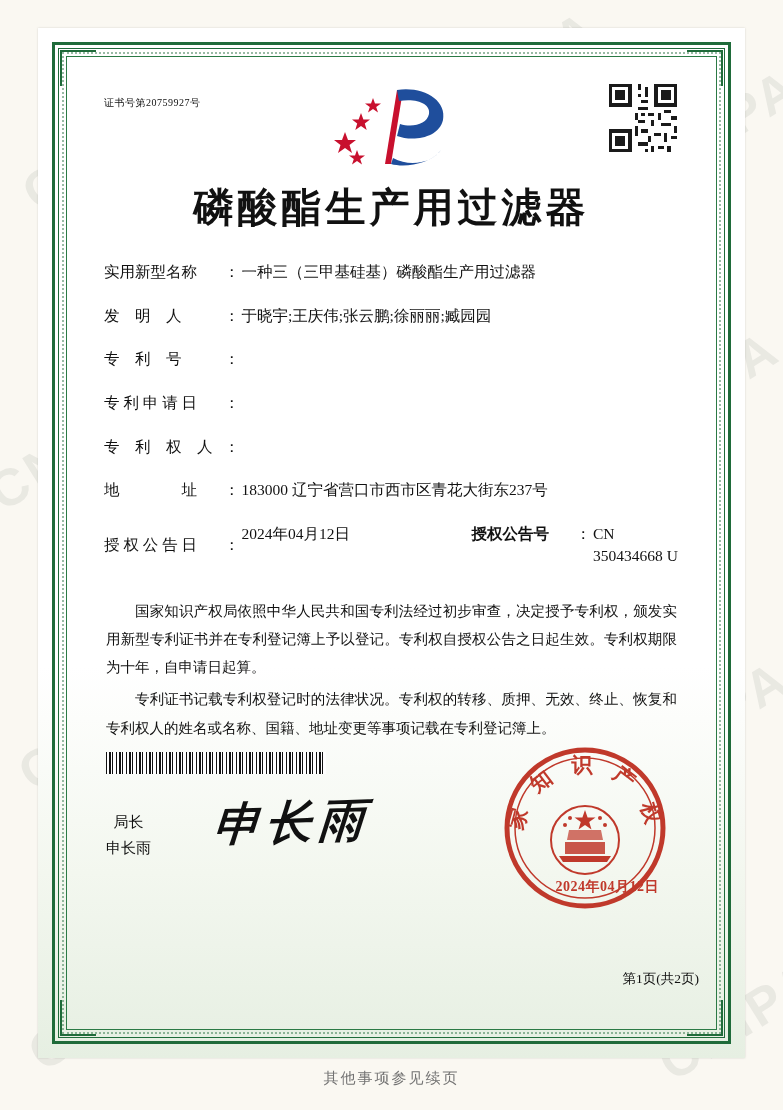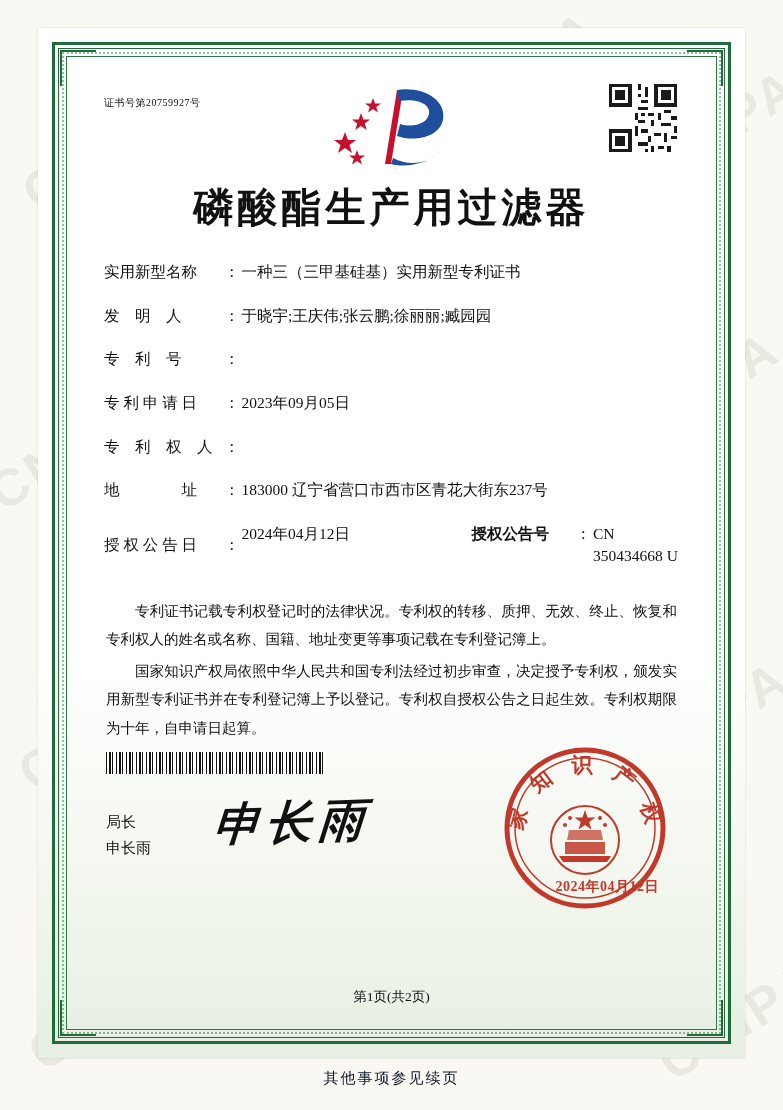--- a/index.html
+++ b/index.html
@@ -209,20 +209,21 @@
   }
   .signature-block {
     position: absolute;
     left: 22px;
     top: 58px;
   }
   .sig-label {
     font-size: 15px;
     line-height: 1.7;
     color: #111;
+    text-align: center;
   }
   .handwriting {
     position: absolute;
     left: 130px;
     top: 40px;
     font-size: 46px;
     color: #111;
     font-family: "DejaVu Serif", serif;
     font-style: italic;
     font-weight: 700;
@@ -243,36 +244,36 @@
     font-size: 14px;
     color: #c0392b;
     font-weight: 700;
     letter-spacing: 0.5px;
   }
 
   .page-no {
     position: absolute;
     left: 0;
     right: 0;
-    bottom: 6px;
-    text-align: center;
+    bottom: 24px;
+    text-align: right;
     font-size: 13.5px;
     color: #111;
     font-family: Liberation Serif, serif;
   }
 
   .footer-note {
     position: absolute;
     left: 0;
     right: 0;
     bottom: 22px;
     text-align: center;
     font-size: 15px;
     letter-spacing: 2px;
-    color: #0f172a;
+    color: #737373;
     z-index: 2;
   }
 </style>
 </head>
 <body>
 
 <div class="watermarks">
   <span class="wm" style="left:14px;  top:120px; transform:rotate(-32deg); font-size:52px;">CNIPA</span>
   <span class="wm" style="left:210px; top:52px;  transform:rotate(-32deg); font-size:52px;">CNIPA</span>
   <span class="wm" style="left:430px; top:40px;  transform:rotate(-32deg); font-size:52px;">CNIPA</span>
@@ -371,38 +372,37 @@
       </div>
     </div>
 
     <div class="title">磷酸酯生产用过滤器</div>
 
     <div class="fields">
 
       <div class="field">
         <span class="lbl">实用新型名称</span>
         <span class="colon">：</span>
-        <span class="val">一种三（三甲基硅基）实用新型专利证书</span>
+        <span class="val">一种三（三甲基硅基）磷酸酯生产用过滤器</span>
       </div>
 
       <div class="field">
         <span class="lbl">发　明　人</span>
         <span class="colon">：</span>
         <span class="val">于晓宇;王庆伟;张云鹏;徐丽丽;臧园园</span>
       </div>
 
       <div class="field">
         <span class="lbl">专　利　号</span>
         <span class="colon">：</span>
       </div>
 
       <div class="field">
         <span class="lbl">专 利 申 请 日</span>
         <span class="colon">：</span>
-        <span class="val">2023年09月05日</span>
       </div>
 
       <div class="field">
         <span class="lbl">专　利　权　人</span>
         <span class="colon">：</span>
       </div>
 
       <div class="field">
         <span class="lbl">地　　　　址</span>
         <span class="colon">：</span>
@@ -415,22 +415,22 @@
         <span class="val2wrap">
           <span class="val-a">2024年04月12日</span>
           <span class="lbl-b">授权公告号</span>
           <span class="colon">：</span>
           <span class="val">CN 350434668 U</span>
         </span>
       </div>
     </div>
 
     <div class="paras">
+      <p class="para">国家知识产权局依照中华人民共和国专利法经过初步审查，决定授予专利权，颁发实用新型专利证书并在专利登记簿上予以登记。专利权自授权公告之日起生效。专利权期限为十年，自申请日起算。</p>
       <p class="para">专利证书记载专利权登记时的法律状况。专利权的转移、质押、无效、终止、恢复和专利权人的姓名或名称、国籍、地址变更等事项记载在专利登记簿上。</p>
-      <p class="para">国家知识产权局依照中华人民共和国专利法经过初步审查，决定授予专利权，颁发实用新型专利证书并在专利登记簿上予以登记。专利权自授权公告之日起生效。专利权期限为十年，自申请日起算。</p>
     </div>
 
     <div class="lower">
 
       <div class="barcode"></div>
 
       <div class="signature-block">
         <div class="sig-label">局长</div>
         <div class="sig-label">申长雨</div>
       </div>

